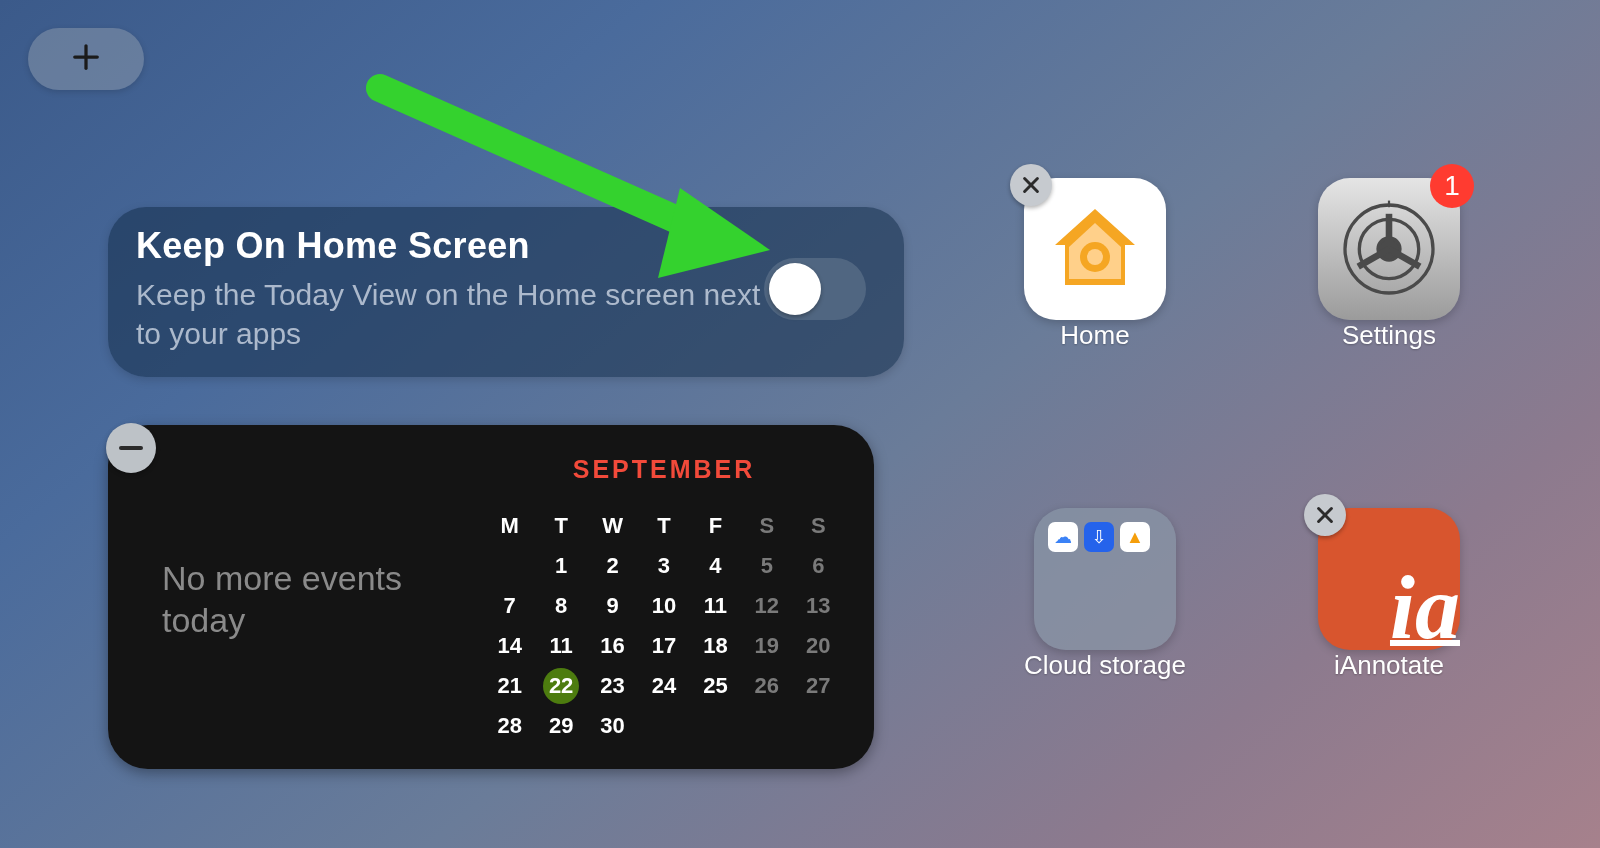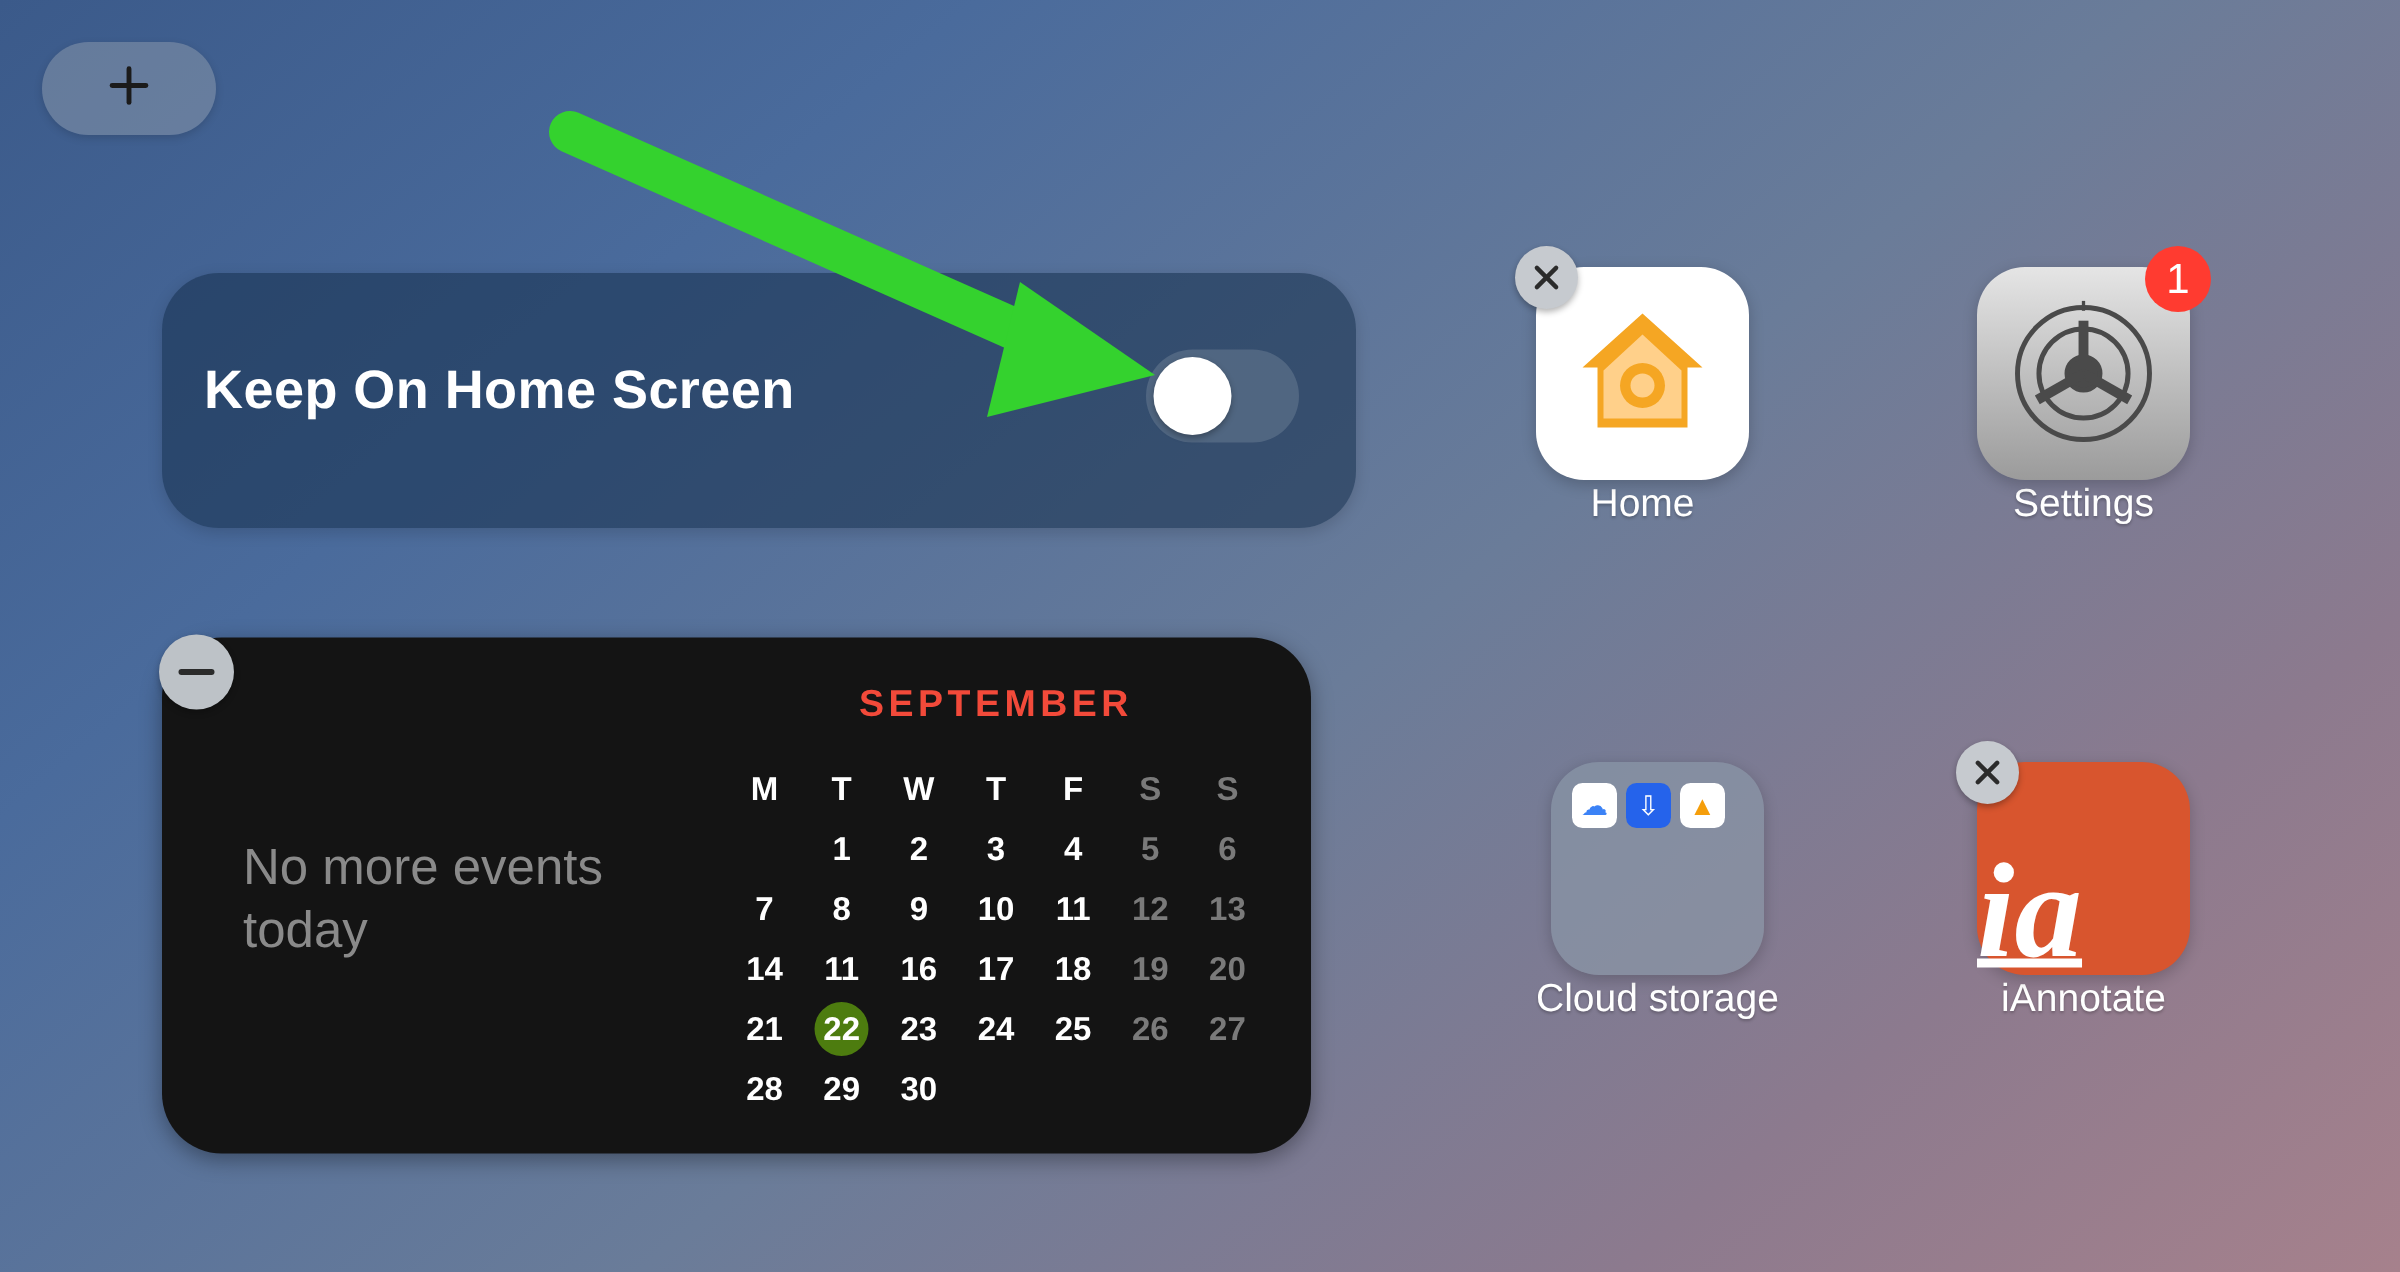--- a/index.html
+++ b/index.html
@@ -19,21 +19,21 @@
     background: rgba(135,150,170,0.55);
     border-radius: 40px;
     display: flex; align-items: center; justify-content: center;
     box-shadow: 0 2px 6px rgba(0,0,0,0.15);
   }
   .add-pill svg { width: 30px; height: 30px; }
 
   
   .keep-card {
     position: absolute;
-    top: 182px; left: 108px;
+    top: 207px; left: 108px;
     width: 796px; height: 170px;
     background: rgba(20,45,75,0.55);
     border-radius: 38px;
     padding: 20px 32px 26px 28px;
     display: flex; align-items: center;
     box-shadow: 0 3px 10px rgba(0,0,0,0.15);
   }
   .keep-card .text { flex: 1; }
   .keep-title {
     font-size: 36px; font-weight: 700; color: #fff; letter-spacing: 0.3px;
@@ -188,21 +188,21 @@
     padding: 14px;
     display:flex; flex-wrap:wrap; align-content:flex-start; gap:6px;
   }
   .icon-folder .mini {
     width: 30px; height: 30px; border-radius: 7px; background:#fff;
     display:flex; align-items:center; justify-content:center;
     font-size:18px;
   }
   .icon-ia {
     background: #d8552e;
-    display:flex; align-items:flex-end; justify-content:flex-start;
+    display:flex; align-items:flex-end; justify-content:flex-end;
     color:#fff; font-family: Georgia, 'Times New Roman', serif;
     font-style: italic; font-weight: 700; font-size: 90px;
     padding-bottom: 6px; line-height: 0.8;
   }
   .icon-ia span { text-decoration: underline; text-decoration-thickness: 6px; text-underline-offset: 2px; }
 
   
   .app-home     { top: 178px; left: 1024px; }
   .app-settings { top: 178px; left: 1318px; }
   .app-cloud    { top: 508px; left: 1024px; }
@@ -216,20 +216,21 @@
     <svg viewBox="0 0 24 24" fill="none" stroke="#1b1b1b" stroke-width="2.6" stroke-linecap="round">
         <line x1="12" y1="3" x2="12" y2="21"></line>
         <line x1="3" y1="12" x2="21" y2="12"></line>
       </svg>
   </span>
 </div>
 
 <div class="keep-card">
   <div class="text">
     <div class="keep-title">Keep On Home Screen</div>
+    <div class="keep-desc">Keep the Today View on the Home screen next to your apps</div>
   </div>
   <div class="toggle">
     <div class="knob"></div>
   </div>
 </div>
 
 <svg class="arrow" viewBox="0 0 430 220">
   <defs>
     <marker id="ah" markerWidth="14" markerHeight="14" refX="3" refY="5" orient="auto">
       <polygon points="0,0 12,5 0,10" fill="#34d22e"></polygon>

